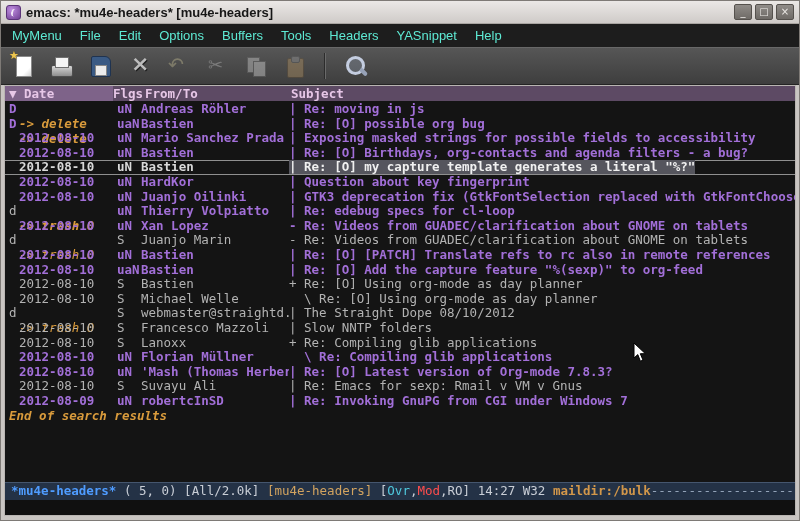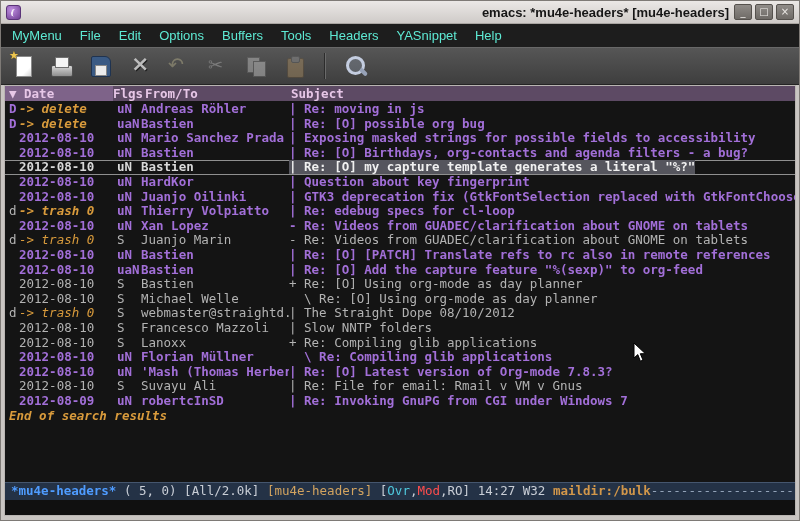--- a/index.html
+++ b/index.html
@@ -9,21 +9,21 @@
     background:#c9c5c2; border:1px solid #7e7a76; position:relative;
     font-family:"Liberation Sans", sans-serif;
   }
   
   .titlebar { flex:0 0 23px; background:linear-gradient(#ebe8e6,#cfcbc8);
     border-bottom:1px solid #a9a5a1; display:flex; align-items:center; padding:0 5px; gap:5px; }
   .app-icon { width:15px; height:15px; border-radius:3px; position:relative;
     background:radial-gradient(circle at 35% 30%, #c08fe0, #6f3f93); border:1px solid #5a3378; }
   .app-icon::after { content:""; position:absolute; left:4px; top:3px; width:6px; height:8px;
     border-left:2px solid #f2eaf8; border-radius:50% 0 50% 50%; transform:rotate(10deg); }
-  .title-text { flex:1; text-align:right; font-size:13px; font-weight:bold; color:#161616; }
+  .title-text { flex:1; text-align:left; font-size:13px; font-weight:bold; color:#161616; }
   .win-btns { display:flex; gap:3px; }
   .win-btn { width:18px; height:16px; background:linear-gradient(#908c88,#6e6a66);
     border:1px solid #55514d; border-radius:2px; color:#ece9e6; font-size:10px;
     line-height:13px; text-align:center; font-family:"DejaVu Sans", sans-serif; }
   
   .menubar { flex:0 0 23px; background:#1d1d1d; display:flex; align-items:stretch; padding-left:2px; }
   .menu-item { color:#5eead4; font-size:13px; padding:4px 9px 0 9px; }
   
   .toolbar { flex:0 0 38px; background:linear-gradient(#565656,#3e3e3e);
     border-top:1px solid #686868; border-bottom:1px solid #242424;
@@ -68,21 +68,21 @@
   .hc-date { width:108px; padding-left:4px; background:#7e6389; }
   .hc-flags { width:24px; overflow:visible; }
   .hc-from { width:148px; padding-left:8px; }
   .hc-subject { flex:1; padding-left:6px; }
   .buffer { flex:1; overflow:hidden; padding-top:1px; font:12.5px "DejaVu Sans Mono", monospace; }
   .row { display:flex; height:14.6px; line-height:14.6px; white-space:pre; padding-left:4px; }
   .c-mark { width:10px; } .c-date { width:98px; } .c-flags { width:24px; }
   .c-from { width:148px; overflow:hidden; } .c-subj { flex:1; overflow:hidden; }
   .unread { color:#a26fd8; font-weight:bold; }
   .read { color:#b3b3b3; }
-  .mk { color:#d99b3c; font-style:italic; }
+  .mk { color:#d99b3c; font-style:italic;margin-top:15px; }
   .mk-low { color:#b3b3b3; font-weight:normal; }
   .row.current { color:#d9d9d9; box-shadow:inset 0 1px 0 #8f8f8f, inset 0 -1px 0 #8f8f8f; }
   .row.current .subj-hl { background:#55555d; color:#f0f0f0; }
   .end-line { color:#d99b3c; font-style:italic; font-weight:bold; padding-left:4px;
     height:14.6px; line-height:14.6px; font:italic bold 12.5px "DejaVu Sans Mono", monospace; }
   
   .modeline { flex:0 0 18px; background:#243246; box-shadow:inset 0 1px 0 #45566e;
     font:12.5px "DejaVu Sans Mono", monospace; line-height:17px; color:#c9ced6;
     padding-left:6px; white-space:pre; overflow:hidden; }
   .ml-buf { color:#4f9cff; font-weight:bold; }
@@ -156,21 +156,21 @@
         <div class="row read"><span class="c-mark mk-low">d</span><span class="c-date mk">-&gt; trash 0</span><span class="c-flags">S</span><span class="c-from">Juanjo Marin</span><span class="c-subj">- Re: Videos from GUADEC/clarification about GNOME on tablets</span></div>
         <div class="row unread"><span class="c-mark"></span><span class="c-date">2012-08-10</span><span class="c-flags">uN</span><span class="c-from">Bastien</span><span class="c-subj">| Re: [O] [PATCH] Translate refs to rc also in remote references</span></div>
         <div class="row unread"><span class="c-mark"></span><span class="c-date">2012-08-10</span><span class="c-flags">uaN</span><span class="c-from">Bastien</span><span class="c-subj">| Re: [O] Add the capture feature "%(sexp)" to org-feed</span></div>
         <div class="row read"><span class="c-mark"></span><span class="c-date">2012-08-10</span><span class="c-flags">S</span><span class="c-from">Bastien</span><span class="c-subj">+ Re: [O] Using org-mode as day planner</span></div>
         <div class="row read"><span class="c-mark"></span><span class="c-date">2012-08-10</span><span class="c-flags">S</span><span class="c-from">Michael Welle</span><span class="c-subj">  \ Re: [O] Using org-mode as day planner</span></div>
         <div class="row read"><span class="c-mark mk-low">d</span><span class="c-date mk">-&gt; trash 0</span><span class="c-flags">S</span><span class="c-from">webmaster@straightd...</span><span class="c-subj">| The Straight Dope 08/10/2012</span></div>
         <div class="row read"><span class="c-mark"></span><span class="c-date">2012-08-10</span><span class="c-flags">S</span><span class="c-from">Francesco Mazzoli</span><span class="c-subj">| Slow NNTP folders</span></div>
         <div class="row read"><span class="c-mark"></span><span class="c-date">2012-08-10</span><span class="c-flags">S</span><span class="c-from">Lanoxx</span><span class="c-subj">+ Re: Compiling glib applications</span></div>
         <div class="row unread"><span class="c-mark"></span><span class="c-date">2012-08-10</span><span class="c-flags">uN</span><span class="c-from">Florian Müllner</span><span class="c-subj">  \ Re: Compiling glib applications</span></div>
         <div class="row unread"><span class="c-mark"></span><span class="c-date">2012-08-10</span><span class="c-flags">uN</span><span class="c-from">'Mash (Thomas Herbert)</span><span class="c-subj">| Re: [O] Latest version of Org-mode 7.8.3?</span></div>
-        <div class="row read"><span class="c-mark"></span><span class="c-date">2012-08-10</span><span class="c-flags">S</span><span class="c-from">Suvayu Ali</span><span class="c-subj">| Re: File for email: Rmail v VM v Gnus</span></div>
+        <div class="row read"><span class="c-mark"></span><span class="c-date">2012-08-10</span><span class="c-flags">S</span><span class="c-from">Suvayu Ali</span><span class="c-subj">| Re: Emacs for sexp: Rmail v VM v Gnus</span></div>
         <div class="row unread"><span class="c-mark"></span><span class="c-date">2012-08-09</span><span class="c-flags">uN</span><span class="c-from">robertcInSD</span><span class="c-subj">| Re: Invoking GnuPG from CGI under Windows 7</span></div>
         <div class="end-line">End of search results</div>
       </div>
 
     <div class="modeline"><span class="ml-buf">*mu4e-headers*</span><span> ( 5, 0)</span><span> [All/2.0k]</span><span class="ml-mode"> [mu4e-headers]</span><span> [</span><span class="ml-ovr">Ovr</span><span>,</span><span class="ml-mod">Mod</span><span>,RO]</span><span> 14:27</span><span> W32 </span><span class="ml-maildir">maildir:/bulk</span><span class="ml-dashes">--------------------------------------------------</span></div>
 
     <div class="echo"></div>
   </div>
 
   <svg class="cursor" width="14" height="21" viewBox="0 0 14 21">

